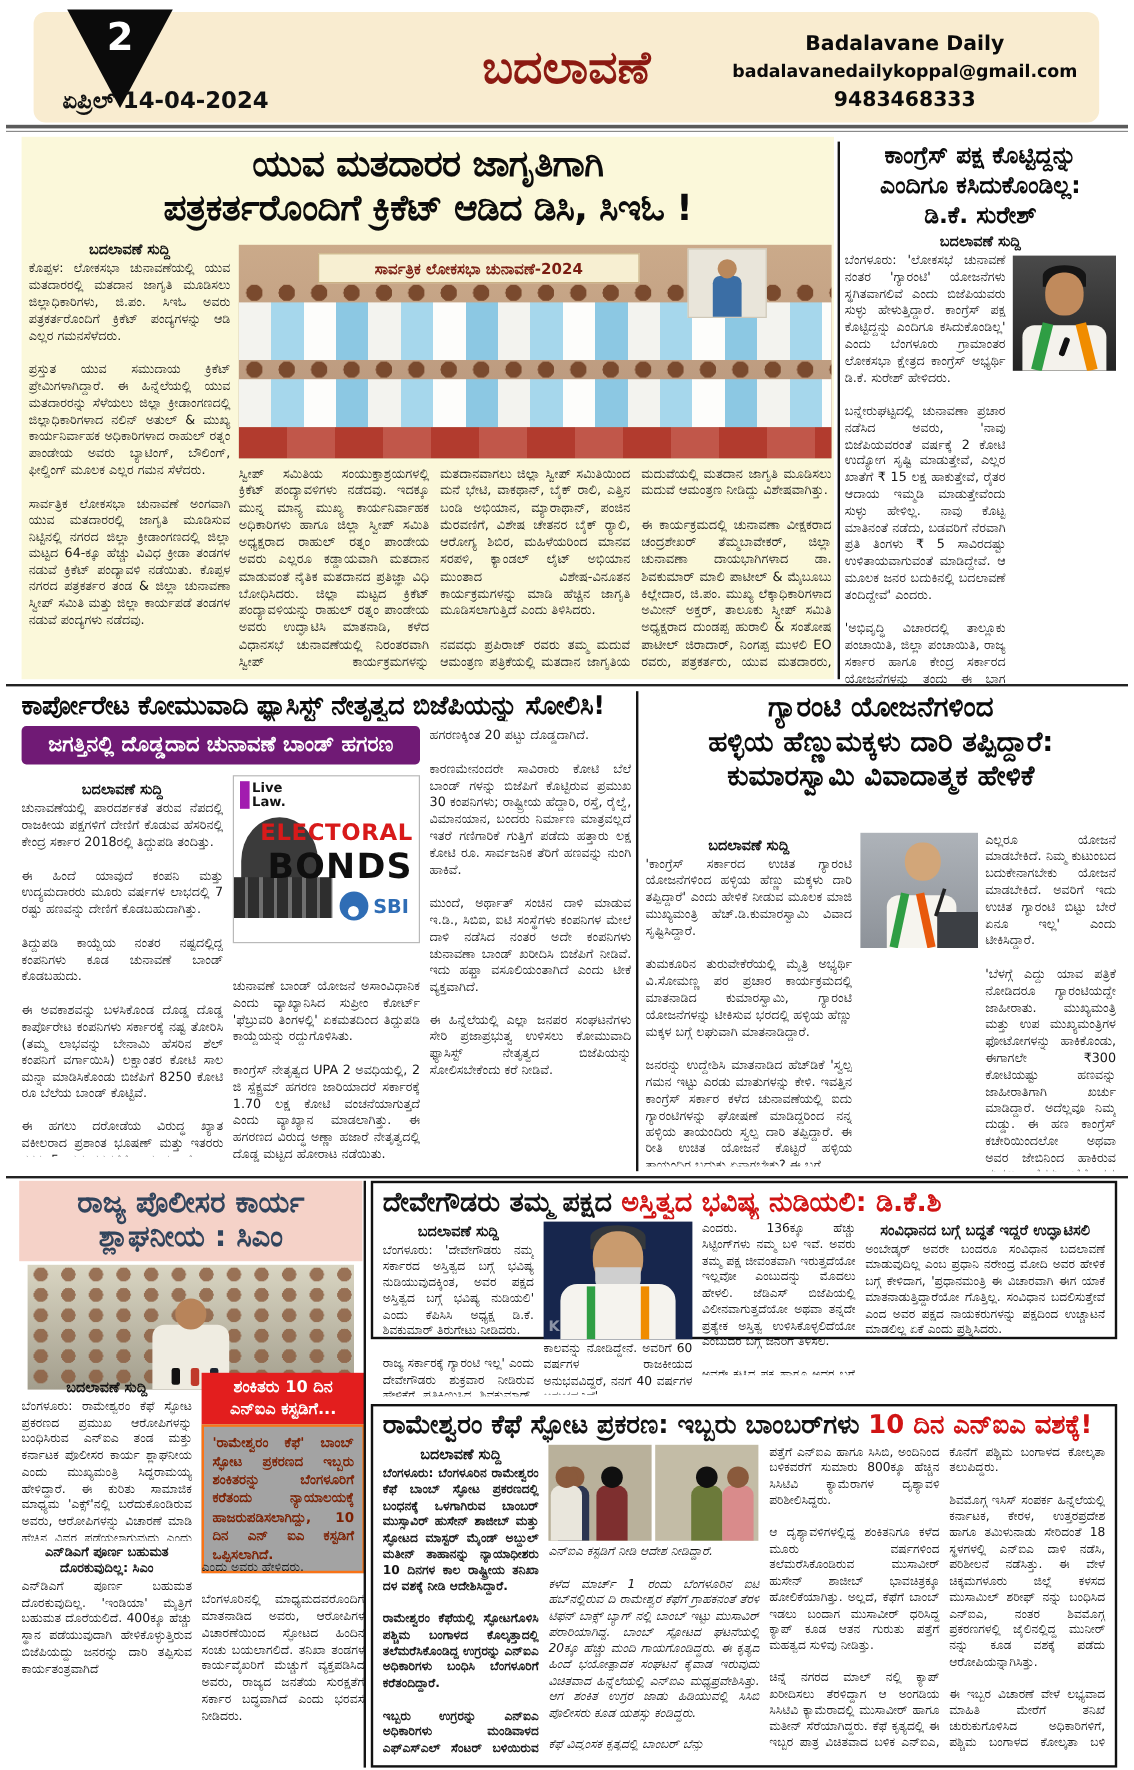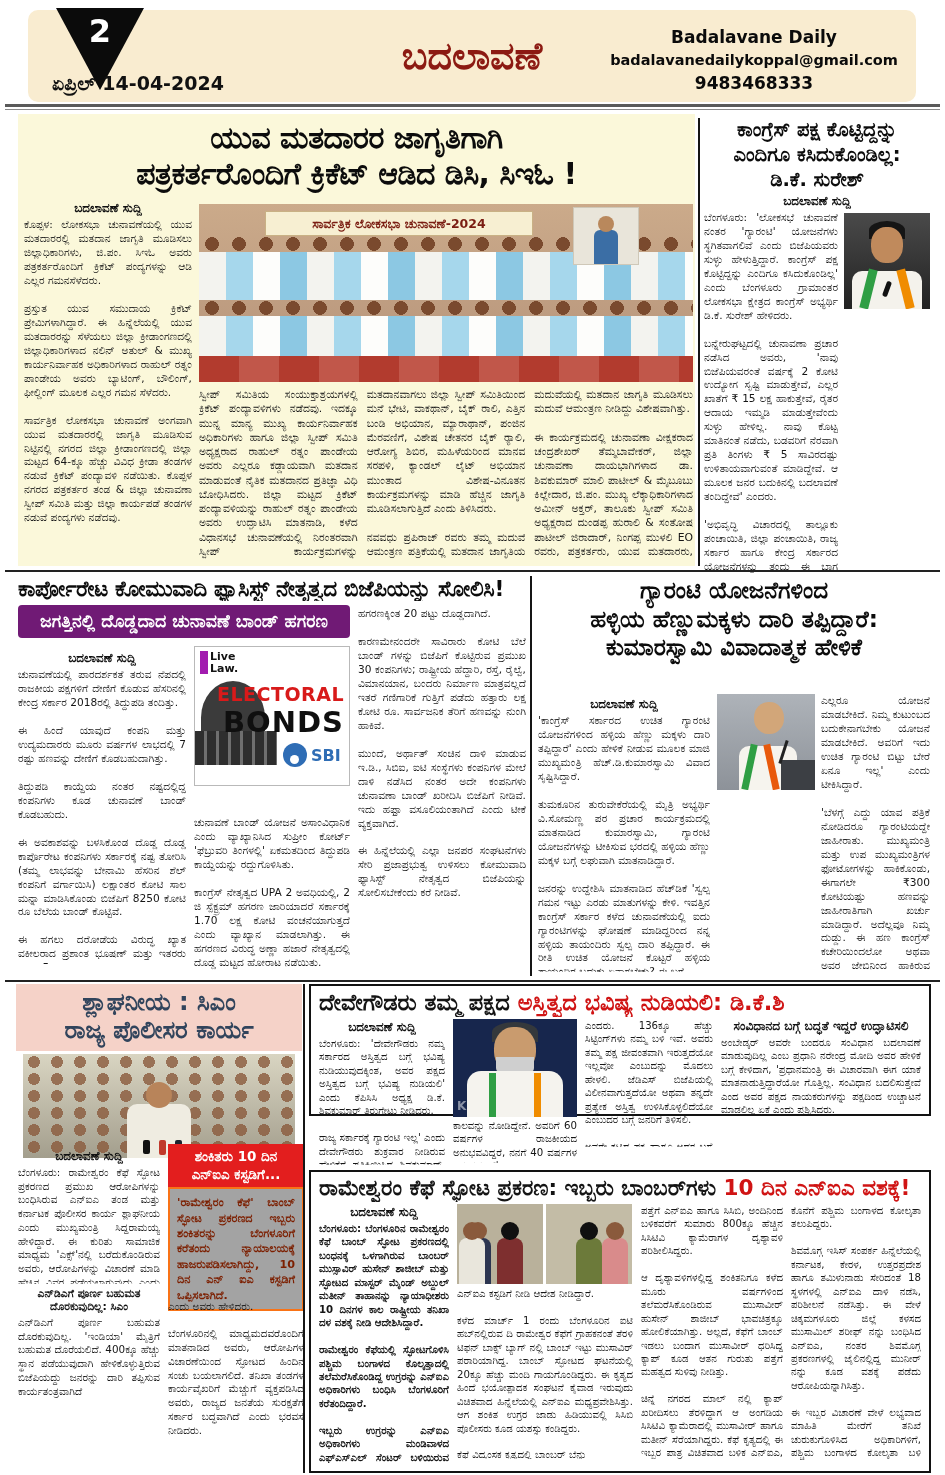--- a/index.html
+++ b/index.html
@@ -122,21 +122,21 @@
   .dp-beard{left:50%;top:38px;transform:translateX(-50%);width:38px;height:20px;background:#cfcfcf;border-radius:0 0 45% 45%;}
   .dp-body{left:50%;bottom:0;transform:translateX(-50%);width:96px;height:46px;background:#f5f3ee;border-radius:14px 14px 0 0;}
   .dp-g{left:36px;bottom:0;width:7px;height:44px;background:#2f9e44;}
   .dp-o{right:36px;bottom:0;width:7px;height:44px;background:#f08c00;}
   .dks-cap{font-size:10.2px;line-height:1.3;text-align:justify;white-space:pre-line;height:44px;overflow:hidden;margin-top:2px;}
   .dks-sub{font-weight:800;font-size:12.2px;text-align:center;margin:0 0 3px;}
   
   .art-cafe{left:309px;top:1170px;width:622px;height:303px;border:2px solid #121212;}
   .cafe-h{padding:3px 8px 2px;font-size:21.5px;font-weight:800;white-space:nowrap;overflow:hidden;}
   .cafe-row{display:flex;gap:8px;padding:2px 8px;height:262px;overflow:hidden;}
-  .cafe-c1{width:130px;} .cafe-c2{width:176px;} .cafe-c3{width:142px;} .cafe-c4{flex:1;}
+  .cafe-c1{width:130px;} .cafe-c2{width:176px;font-style:italic;} .cafe-c3{width:142px;} .cafe-c4{flex:1;}
   .cafe-row .b{font-size:10.2px;}
   .cafe-c1 .b{height:242px;font-weight:bold;} .cafe-c3 .b,.cafe-c4 .b{height:256px;}
   .cafe-photos{display:flex;gap:3px;margin-bottom:3px;}
   .cfp{position:relative;width:86px;height:80px;background:#b9b19b;overflow:hidden;}
   .cfp2{background:#c3bca6;}
   .fig{position:absolute;bottom:0;width:26px;height:46px;border-radius:8px 8px 0 0;}
   .fig::before{content:"";position:absolute;top:-16px;left:50%;transform:translateX(-50%);width:18px;height:18px;border-radius:50%;background:#8a5a3c;}
   .fig.hood::before{background:#101010;}
   .f-navy{left:8px;background:#2c3550;} .f-maroon{left:40px;background:#7e2f2f;}
   .f-olive{left:30px;background:#6c7a3a;} .f-pink{right:4px;background:#d98b8b;} .f-white{left:2px;background:#e9e6dc;}
@@ -301,22 +301,22 @@
       <div class="b">ಎಲ್ಲರೂ ಯೋಜನೆ ಮಾಡಬೇಕಿದೆ. ನಿಮ್ಮ ಕುಟುಂಬದ ಬದುಕೇನಾಗಬೇಕು ಯೋಜನೆ ಮಾಡಬೇಕಿದೆ. ಅವರಿಗೆ ಇದು ಉಚಿತ ಗ್ಯಾರಂಟಿ ಬಿಟ್ಟು ಬೇರೆ ಏನೂ ಇಲ್ಲ' ಎಂದು ಟೀಕಿಸಿದ್ದಾರೆ.
 
 'ಬೆಳಗ್ಗೆ ಎದ್ದು ಯಾವ ಪತ್ರಿಕೆ ನೋಡಿದರೂ ಗ್ಯಾರಂಟಿಯದ್ದೇ ಜಾಹೀರಾತು. ಮುಖ್ಯಮಂತ್ರಿ ಮತ್ತು ಉಪ ಮುಖ್ಯಮಂತ್ರಿಗಳ ಫೋಟೋಗಳನ್ನು ಹಾಕಿಕೊಂಡು, ಈಗಾಗಲೇ ₹300 ಕೋಟಿಯಷ್ಟು ಹಣವನ್ನು ಜಾಹೀರಾತಿಗಾಗಿ ಖರ್ಚು ಮಾಡಿದ್ದಾರೆ. ಅದೆಲ್ಲವೂ ನಿಮ್ಮ ದುಡ್ಡು. ಈ ಹಣ ಕಾಂಗ್ರೆಸ್ ಕಚೇರಿಯಿಂದಲೋ ಅಥವಾ ಅವರ ಜೇಬಿನಿಂದ ಹಾಕಿರುವ ದುಡ್ಡಲ್ಲ. ರೈತರು ಬೆಳೆ ನಷ್ಟ ಅನುಭವಿಸುತ್ತಿದ್ದರೂ ಕೇಂದ್ರ ಸರ್ಕಾರ ದುಡ್ಡು ಕೊಟ್ಟಿಲ್ಲ ಎಂದು ದೂರುತ್ತಿದ್ದಾರೆ' ಎಂದಿದ್ದಾರೆ. ಈ ಮೂಲಕ ಬರ ಪರಿಹಾರ ನೀಡದ ಕೇಂದ್ರ ಸರ್ಕಾರವನ್ನು ಸಮರ್ಥಿಸಿಕೊಂಡಿದ್ದಾರೆ.</div>
     </div>
   </div>
 
   <div class="abs r3"></div>
 
   <div class="abs art-cm">
     <div class="cm-head">
+      <span>ರಾಜ್ಯ ಪೊಲೀಸರ ಕಾರ್ಯ</span>
       <span>ಶ್ಲಾಘನೀಯ : ಸಿಎಂ</span>
-      <span>ರಾಜ್ಯ ಪೊಲೀಸರ ಕಾರ್ಯ</span>
     </div>
     <div class="cm-photo">
       <div class="cm-crowd"></div>
       <div class="abs cm-fig"></div>
       <div class="abs cm-mic1"></div>
       <div class="abs cm-mic2"></div>
       <div class="abs cm-mic3"></div>
     </div>
     <div class="abs cm-byline by">ಬದಲಾವಣೆ ಸುದ್ದಿ</div>
     <div class="abs cm-col1">

